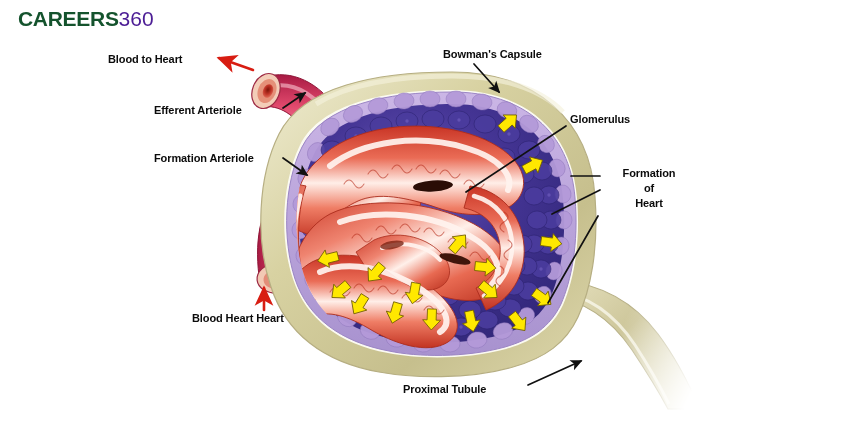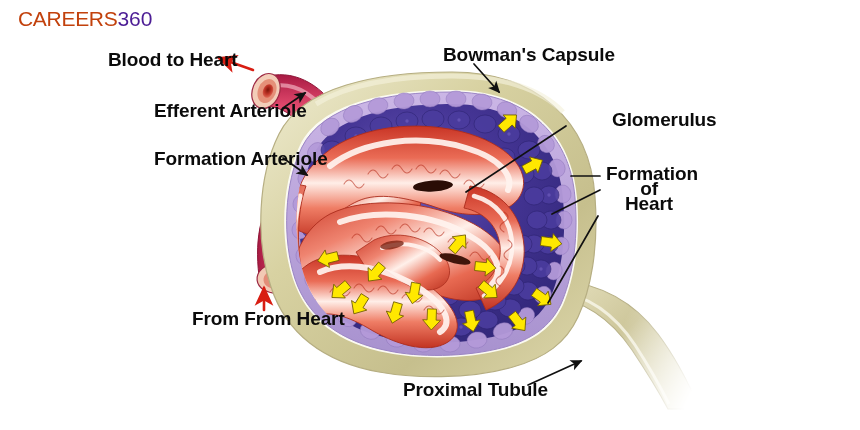--- a/index.html
+++ b/index.html
@@ -12,28 +12,28 @@
   }
   #stage{position:absolute;left:0;top:0;width:860px;height:430px;}
   #stage svg{position:absolute;left:0;top:0;}
 
   
   #logo{
     position:absolute;left:18px;top:8px;
     font-size:21px;font-weight:bold;letter-spacing:-0.3px;
     white-space:nowrap;line-height:1;
   }
-  #logo .careers{color:#c2410c;font-weight:normal;}
+  #logo .careers{color:#14532d;font-weight:bold;}
   #logo .threesixty{color:#4c1d95;font-weight:400;letter-spacing:0px;}
 
   
   .lbl{
     position:absolute;
     color:#0b0b0b;
-    font-size:19px;
+    font-size:11px;
     font-weight:600;
     line-height:15px;
     white-space:nowrap;
     letter-spacing:-0.1px;
   }
   .lbl.ctr{text-align:center;white-space:normal;}
 </style>
 </head>
 <body>
 
@@ -510,23 +510,23 @@
 </div>
 
 <div class="lbl" style="left:108px;top:52px;">Blood to Heart</div>
 
 <div class="lbl" style="left:154px;top:103px;">Efferent Arteriole</div>
 
 <div class="lbl" style="left:154px;top:151px;">Formation Arteriole</div>
 
 <div class="lbl" style="left:443px;top:47px;">Bowman's Capsule</div>
 
-<div class="lbl" style="left:570px;top:112px;margin-left:42px;">Glomerulus</div>
+<div class="lbl" style="left:570px;top:112px;">Glomerulus</div>
 
 <div class="lbl ctr" style="left:606px;top:166px;width:86px;">
   <div>Formation</div>
   <div>of</div>
   <div>Heart</div>
 </div>
 
-<div class="lbl" style="left:192px;top:311px;">From From Heart</div>
+<div class="lbl" style="left:192px;top:311px;">Blood Heart Heart</div>
 
 <div class="lbl" style="left:403px;top:382px;">Proximal Tubule</div>
 
 </body></html>

